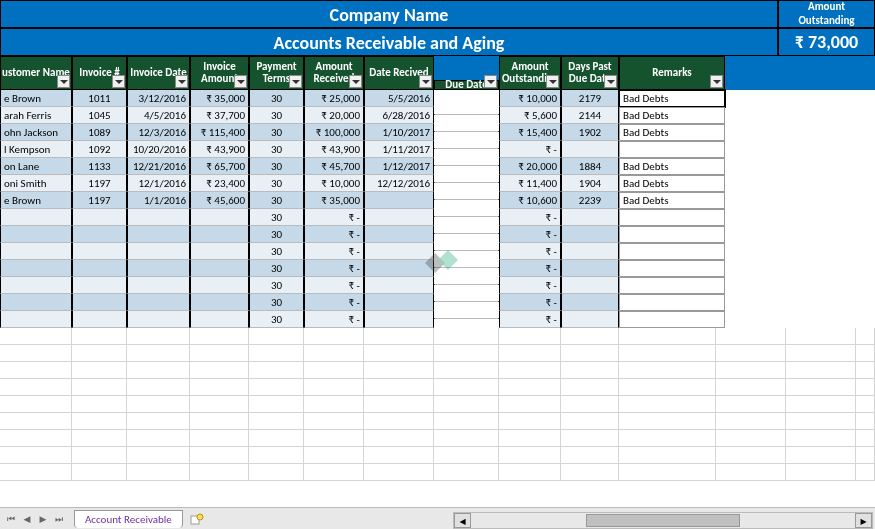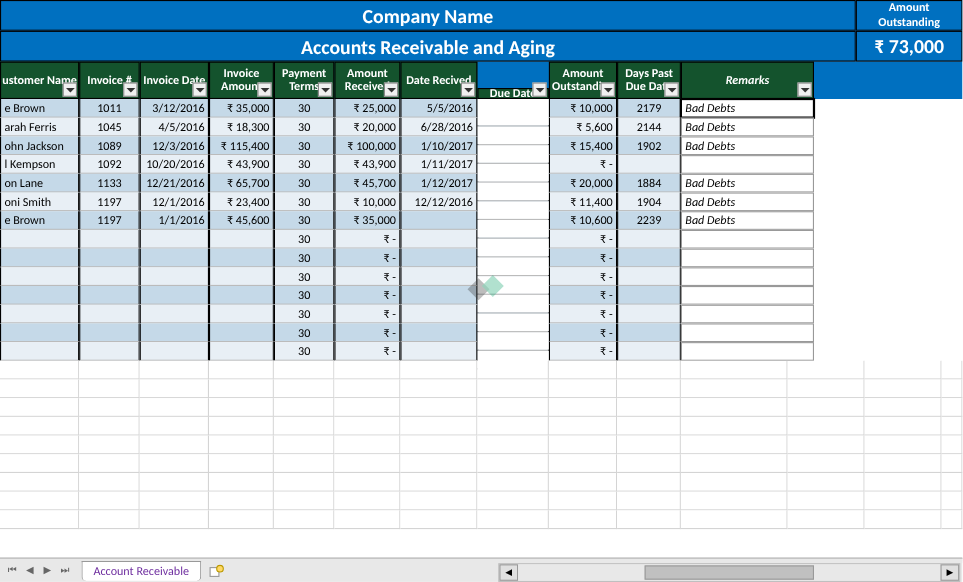--- a/index.html
+++ b/index.html
@@ -25,21 +25,21 @@
 .even .dcell { background: #c5d9e8; }
 .odd .dcell { background: #e8eff5; }
 .center { justify-content: center; }
 .right { justify-content: flex-end; }
 .left { justify-content: flex-start; }
 .remarks { background: #fff !important; border: 1px solid #999; }
 .active-cell { outline: 2px solid #000; outline-offset: -1px; }
 
 .c0 { width: 72px; } .c1 { width: 55px; } .c2 { width: 63px; } .c3 { width: 59px; }
 .c4 { width: 55px; } .c5 { width: 60px; } .c6 { width: 70px; } .c7 { width: 65px; margin-top: 24px; }
-.c8 { width: 62px; } .c9 { width: 58px; } .c10 { width: 121px; font-style: italic; }
+.c8 { width: 62px; } .c9 { width: 58px; } .c10 { width: 106px; }
 
 .watermark { position: absolute; top: 248px; left: 420px; width: 40px; height: 30px; opacity: 0.5; }
 
 .empty-grid { width: 875px; }
 .empty-row { display: flex; height: 17px; }
 .empty-cell { border-right: 1px solid #d4d4d4; border-bottom: 1px solid #d4d4d4; background: #fff; }
 
 .status-bar { position: absolute; bottom: 17px; left: 0; width: 875px; height: 5px; background: linear-gradient(#d0d0d0, #e8e8e8); border-top: 1px solid #999; }
 
 .tab-bar { position: absolute; bottom: 0; left: 0; width: 875px; height: 22px; background: #e8e8e8; display: flex; align-items: center; border-top: 1px solid #bbb; }
@@ -127,21 +127,21 @@
         <div class="dcell c6 right">5/5/2016</div>
         <div class="dcell c7 right">3/31/2016</div>
         <div class="dcell c8 right">₹  10,000</div>
         <div class="dcell c9 center">2179</div>
         <div class="dcell c10 left remarks active-cell">Bad Debts</div>
       </div>
       <div class="data-row odd">
         <div class="dcell c0 left">arah Ferris</div>
         <div class="dcell c1 center">1045</div>
         <div class="dcell c2 right">4/5/2016</div>
-        <div class="dcell c3 right">₹  18,300</div>
+        <div class="dcell c3 right">₹  37,700</div>
         <div class="dcell c4 center">30</div>
         <div class="dcell c5 right">₹  20,000</div>
         <div class="dcell c6 right">6/28/2016</div>
         <div class="dcell c7 right">5/5/2016</div>
         <div class="dcell c8 right">₹    5,600</div>
         <div class="dcell c9 center">2144</div>
         <div class="dcell c10 left remarks">Bad Debts</div>
       </div>
       <div class="data-row even">
         <div class="dcell c0 left">ohn Jackson</div>

